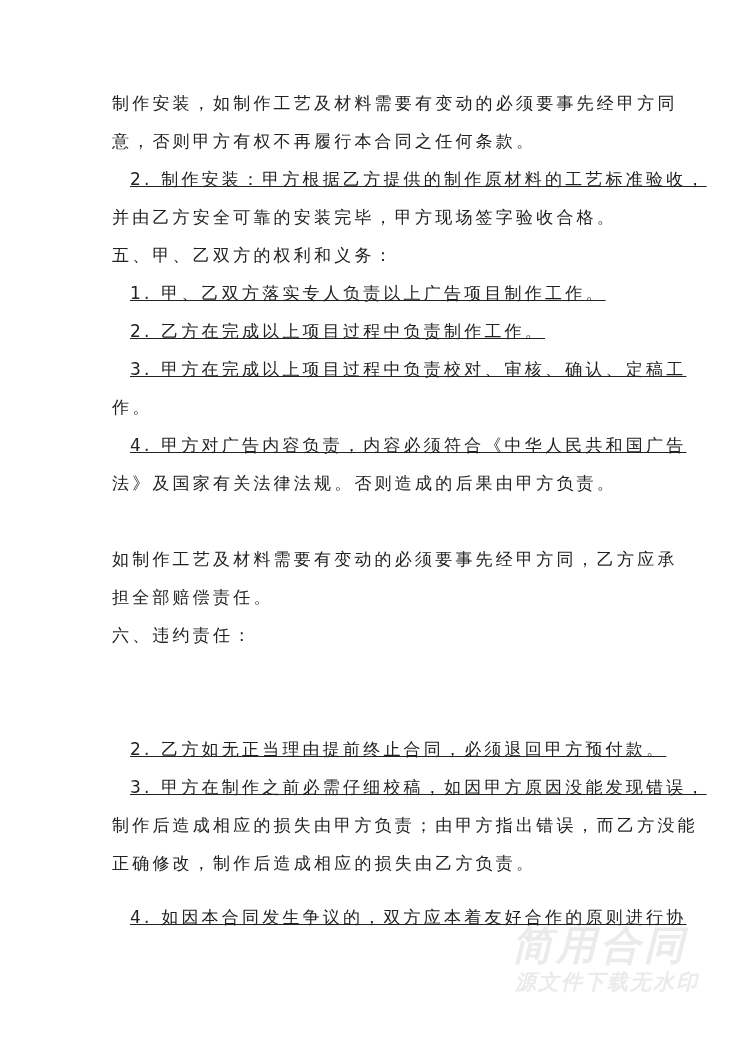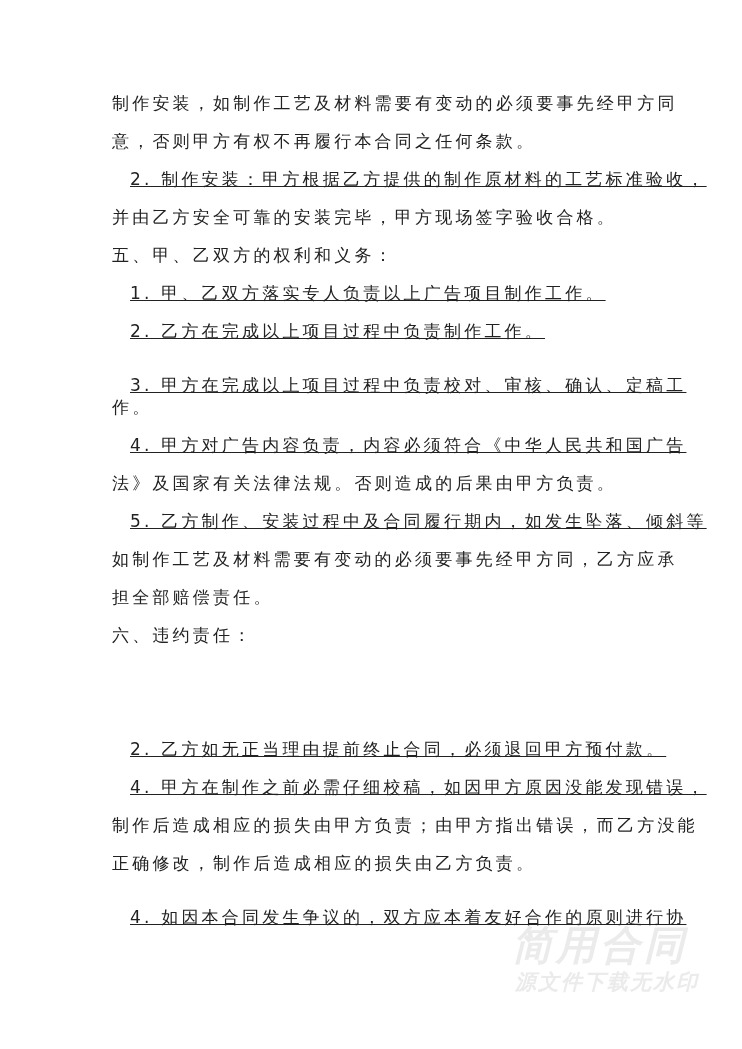--- a/index.html
+++ b/index.html
@@ -29,29 +29,28 @@
 <body>
 
 <div class="page">
   <div class="line" style="top:92px">制作安装，如制作工艺及材料需要有变动的必须要事先经甲方同</div>
   <div class="line" style="top:130px">意，否则甲方有权不再履行本合同之任何条款。</div>
   <div class="line indent" style="top:168px">2. 制作安装：甲方根据乙方提供的制作原材料的工艺标准验收，</div>
   <div class="line" style="top:244px">五、甲、乙双方的权利和义务：</div>
   <div class="line" style="top:206px">并由乙方安全可靠的安装完毕，甲方现场签字验收合格。</div>
   <div class="line indent" style="top:282px">1. 甲、乙双方落实专人负责以上广告项目制作工作。</div>
   <div class="line indent" style="top:320px">2. 乙方在完成以上项目过程中负责制作工作。</div>
-  <div class="line indent" style="top:374px">3. 甲方在完成以上项目过程中负责校对、审核、确认、定稿工</div>
+  <div class="line indent" style="top:358px">3. 甲方在完成以上项目过程中负责校对、审核、确认、定稿工</div>
   <div class="line" style="top:396px">作。</div>
   <div class="line indent" style="top:434px">4. 甲方对广告内容负责，内容必须符合《中华人民共和国广告</div>
   <div class="line" style="top:472px">法》及国家有关法律法规。否则造成的后果由甲方负责。</div>
-  <div class="line indent" style="top:510px">5. 乙方制作、安装过程中及合同履行期内，如发生坠落、倾斜等</div>
   <div class="line" style="top:548px">如制作工艺及材料需要有变动的必须要事先经甲方同，乙方应承</div>
   <div class="line" style="top:624px">六、违约责任：</div>
   <div class="line" style="top:586px">担全部赔偿责任。</div>
   <div class="line indent" style="top:738px">2. 乙方如无正当理由提前终止合同，必须退回甲方预付款。</div>
-  <div class="line indent" style="top:776px">4. 甲方在制作之前必需仔细校稿，如因甲方原因没能发现错误，</div>
+  <div class="line indent" style="top:776px">3. 甲方在制作之前必需仔细校稿，如因甲方原因没能发现错误，</div>
   <div class="line" style="top:814px">制作后造成相应的损失由甲方负责；由甲方指出错误，而乙方没能</div>
   <div class="line" style="top:852px">正确修改，制作后造成相应的损失由乙方负责。</div>
   <div class="line indent" style="top:906px">4. 如因本合同发生争议的，双方应本着友好合作的原则进行协</div>
 
   <div class="wm1">简用合同</div>
   <div class="wm2">源文件下载无水印</div>
 </div>
 
 </body></html>

